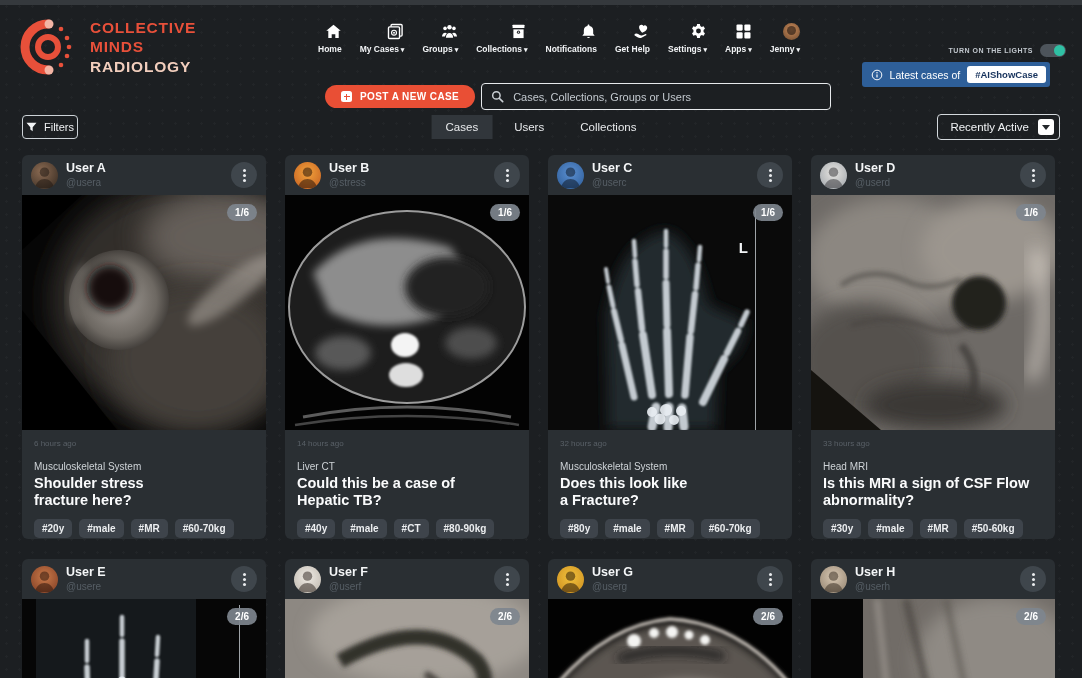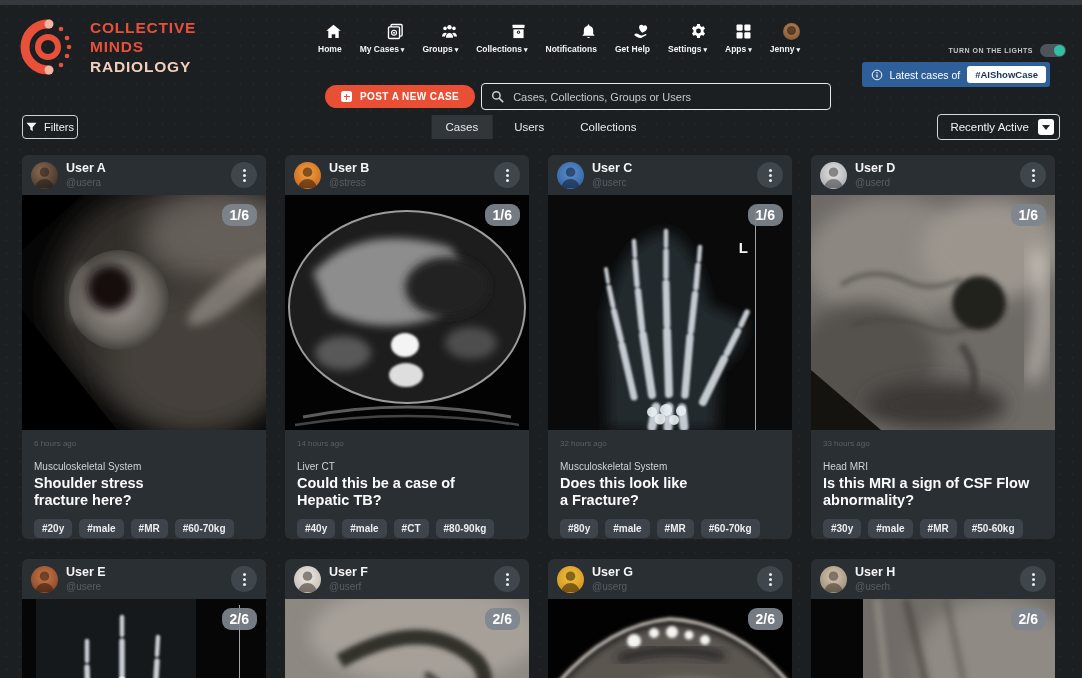--- a/index.html
+++ b/index.html
@@ -82,21 +82,21 @@
   .uinfo{display:flex;flex-direction:column;line-height:1.1;}
   .uname{font-size:12.5px;font-weight:bold;color:#f4f6f7;cursor:pointer;}
   .uhandle{font-size:10px;color:#565e65;margin-top:1px;}
   .menu-btn{margin-left:auto;width:26px;height:26px;border-radius:50%;background:#3f464c;border:none;
     display:flex;align-items:center;justify-content:center;cursor:pointer;}
   .dots{display:block;width:3px;height:3px;border-radius:50%;background:#e9ebee;
     box-shadow:0 -5px 0 #e9ebee,0 5px 0 #e9ebee;}
   .card-img{position:relative;height:235px;background:#000;cursor:pointer;}
   .card-img > svg{position:absolute;inset:0;width:100%;height:100%;display:block;}
   .page-badge{position:absolute;top:9px;right:9px;background:rgba(126,134,142,.92);color:#fff;
-    font-size:14px;font-weight:bold;padding:3px 8px;border-radius:9px;}
+    font-size:10px;font-weight:bold;padding:3px 8px;border-radius:9px;}
   .lmark{position:absolute;color:#f2f4f6;font-size:15px;font-weight:bold;}
   .slider-line{position:absolute;top:14px;bottom:0;right:36px;width:1.5px;background:rgba(210,216,222,.75);}
   .card-body{padding:9px 12px 0;}
   .time{font-size:8px;color:#596067;}
   .category{font-size:10px;color:#ced3d7;margin-top:13px;}
   .title{font-size:14.5px;font-weight:bold;color:#fafbfc;margin-top:3px;line-height:1.18;white-space:pre-line;}
   .tags{display:flex;gap:7px;margin-top:10px;flex-wrap:wrap;}
   .tag{background:#3e444b;border-radius:5px;padding:4px 8px;font-size:10px;font-weight:bold;color:#eceef0;cursor:pointer;}
 </style>
 </head>

